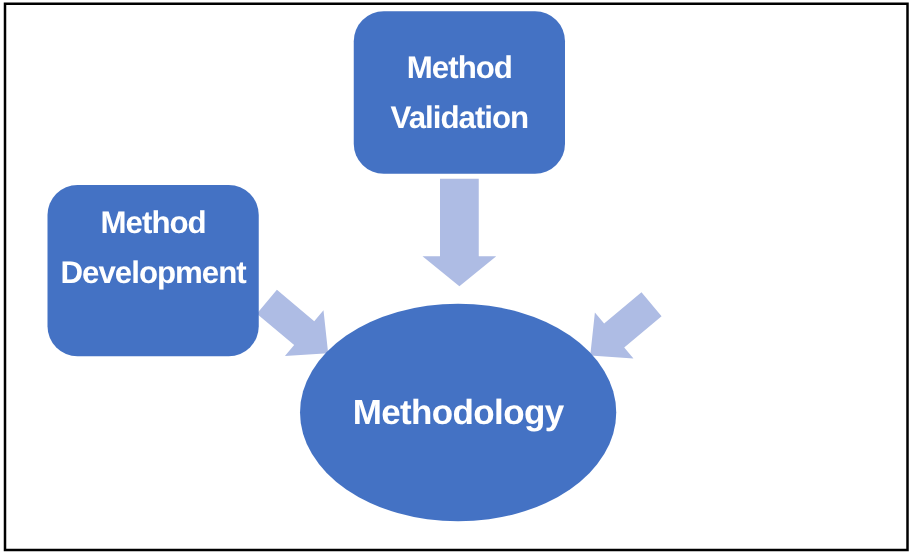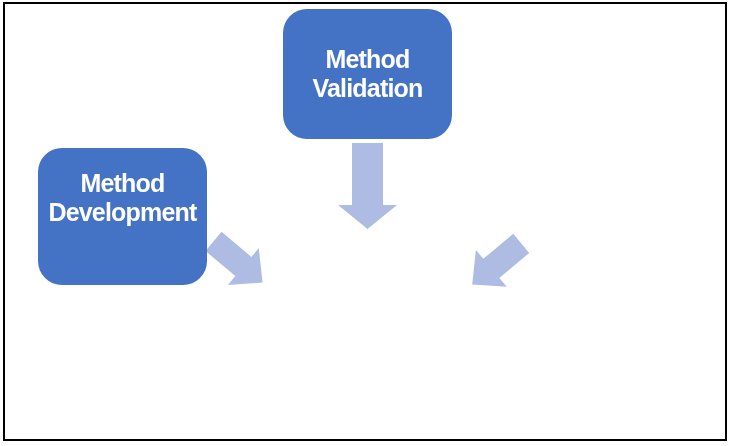--- a/index.html
+++ b/index.html
@@ -25,21 +25,21 @@
     position: absolute;
     background: #4472C4;
     border-radius: 24px;
     display: flex;
     align-items: center;
     justify-content: center;
     text-align: center;
     color: #ffffff;
     font-weight: bold;
     font-size: 25px;
-    line-height: 29px;
+    line-height: 40px;
     letter-spacing: -0.8px;
   }
   .node-validation  { left: 283px; top: 9px;   width: 169px; height: 130px; }
   .node-development { left: 38px;  top: 148px; width: 169px; height: 137px; padding-bottom: 38px; }
   .node-application { left: 529px; top: 145px; width: 169px; height: 138px; }
   .node-label { padding: 0 6px; }
   .center-ellipse {
     position: absolute;
     left: 240px; top: 243px;
     width: 253px; height: 174px;
@@ -76,14 +76,17 @@
 
   <div class="node node-validation">
     <span class="node-label">Method Validation</span>
   </div>
 
   <div class="node node-development">
     <span class="node-label">Method Development</span>
   </div>
 
 
+  <div class="center-ellipse">
+    <span>Methodology</span>
+  </div>
 
 </div>
 
 </body></html>

